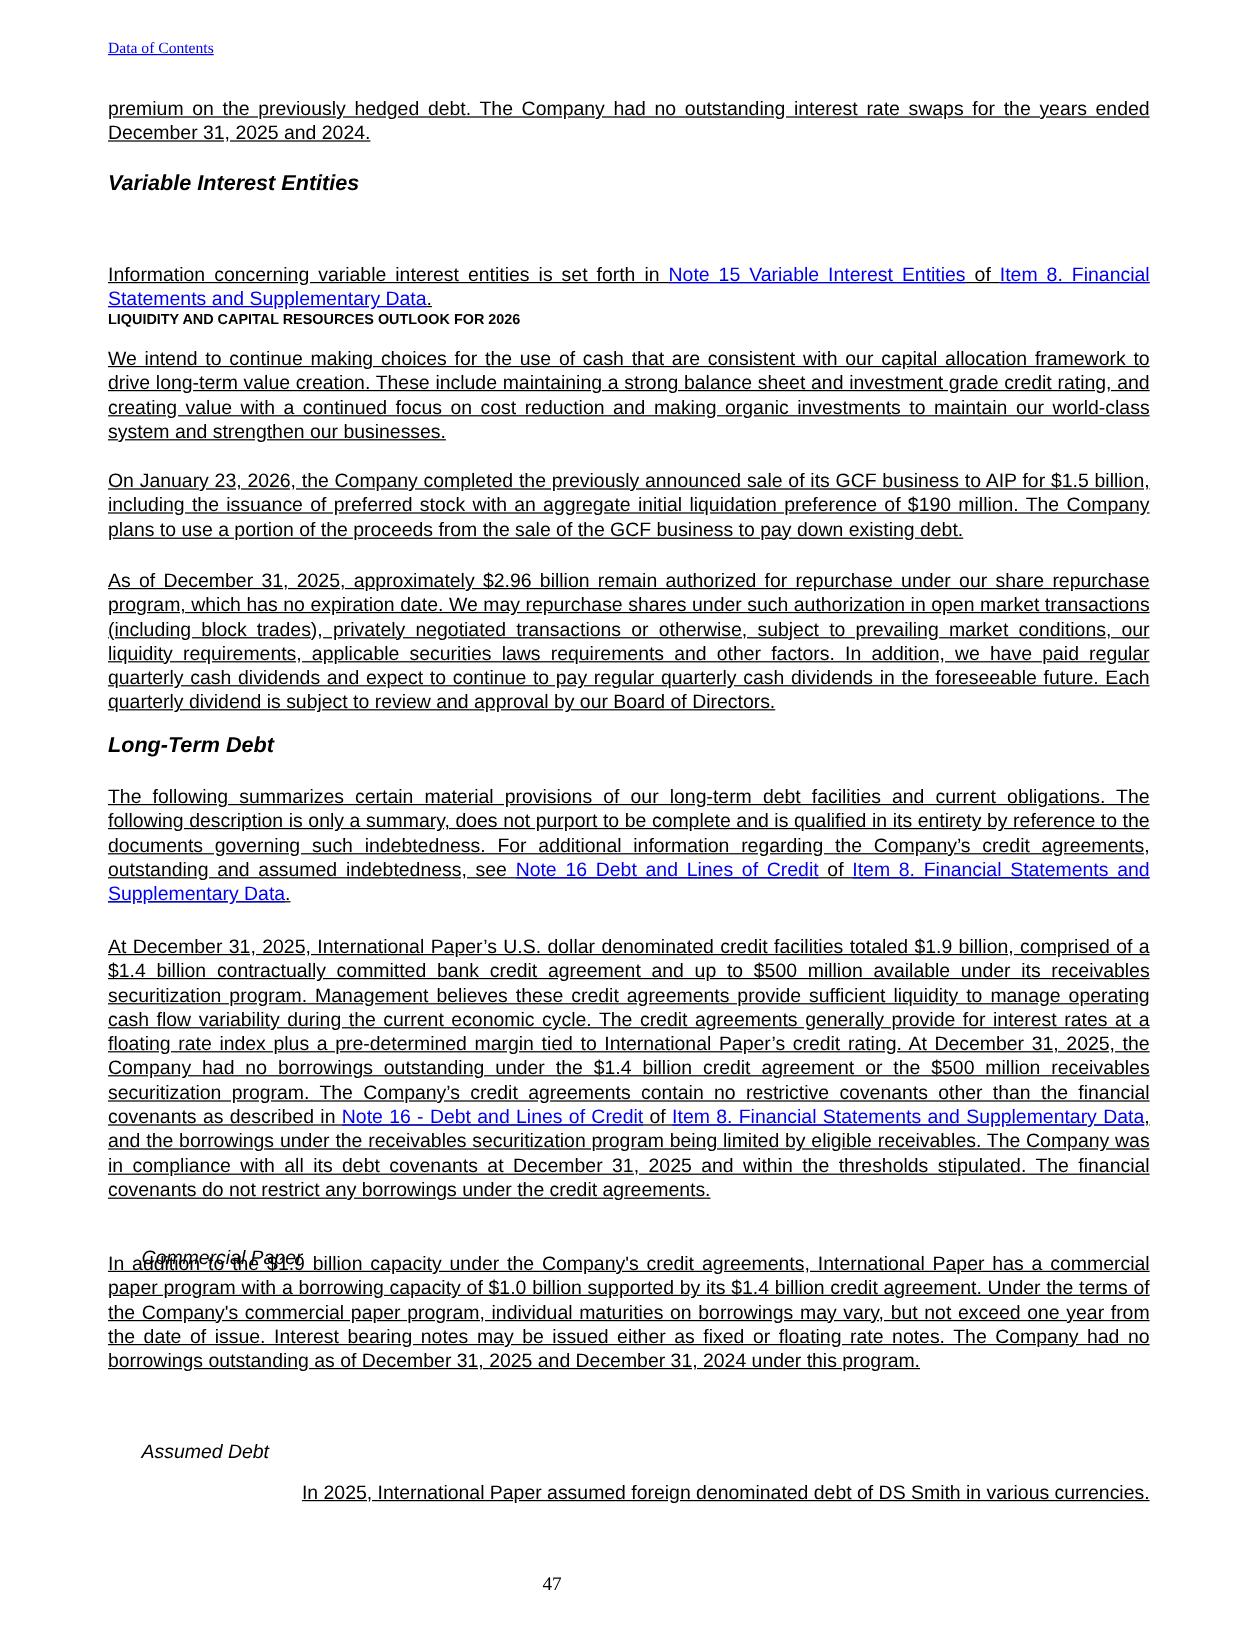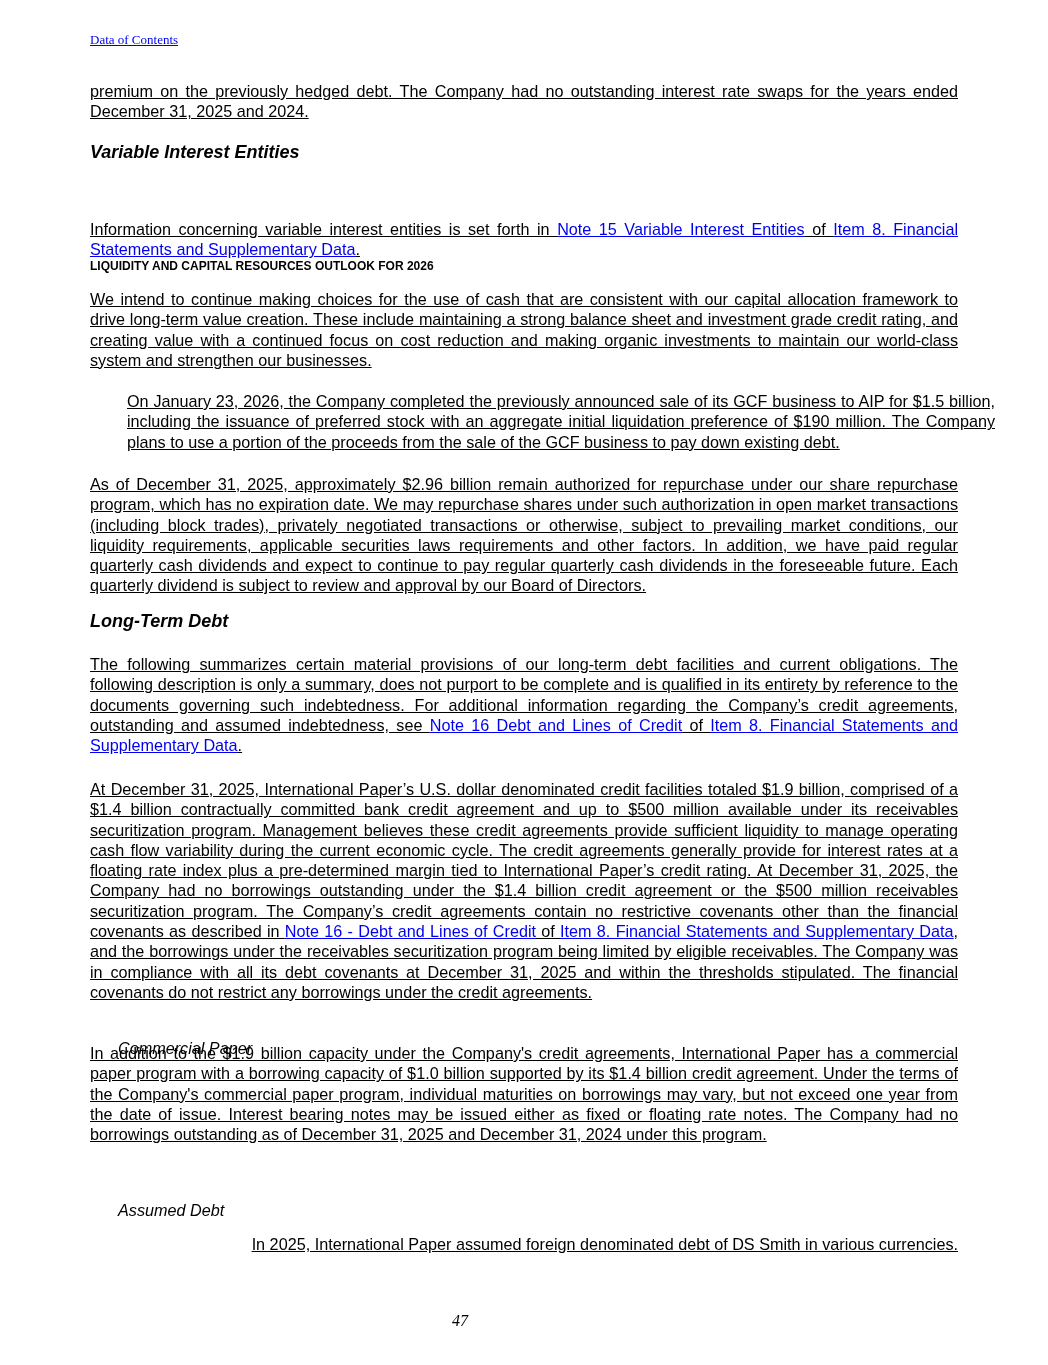--- a/index.html
+++ b/index.html
@@ -4,36 +4,36 @@
 <style>
   html, body { margin: 0; padding: 0; background: #ffffff; }
   body { width: 1048px; height: 1365px; position: relative; overflow: hidden; }
   .page { position: absolute; left: 90px; top: 0; width: 868px; color: #000; }
   .toc { position: absolute; left: 90px; top: 32px; font-family: "Liberation Serif", serif; font-size: 13px; color: #0000ee; text-decoration: underline; cursor: pointer; }
   .p { font-family: "Liberation Sans", sans-serif; font-size: 16.2px; line-height: 20.3px; text-align: justify; margin: 0; position: absolute; left: 0; width: 868px; text-decoration: underline; }
   .h-it { font-family: "Liberation Sans", sans-serif; font-size: 18px; font-weight: bold; font-style: italic; position: absolute; left: 0; margin: 0; }
   .h-caps { font-family: "Liberation Sans", sans-serif; font-size: 12px; font-weight: bold; position: absolute; left: 0; margin: 0; text-align: center; }
   .it { font-family: "Liberation Sans", sans-serif; font-size: 16.2px; font-style: italic; position: absolute; left: 12px; margin: 16px; }
   a.lnk { color: #0000ee; text-decoration: underline; cursor: pointer; }
-  .pgnum { position: absolute; left: 0; width: 920px; top: 1312px; text-align: center; font-family: "Liberation Serif", serif; font-size: 16px; color: #000; font-style: italic; }
+  .pgnum { position: absolute; left: 0; width: 920px; top: 1312px; text-align: center; font-family: "Liberation Serif", serif; font-size: 16px; color: #000; }
 </style>
 </head>
 <body>
 
 <a class="toc">Data of Contents</a>
 
 <div class="page">
   <p class="p" style="top:81px;">premium on the previously hedged debt. The Company had no outstanding interest rate swaps for the years ended December 31, 2025 and 2024.</p>
 
   <h3 class="h-it" style="top:142px;">Variable Interest Entities</h3>
   <p class="p" style="top:184px;margin-top:35px;"><span>Information concerning variable interest entities is set forth in </span><a class="lnk">Note 15 Variable Interest Entities</a><span> of </span><a class="lnk">Item 8. Financial Statements and Supplementary Data</a><span>.</span></p>
 
   <h4 class="h-caps" style="top:259px;">LIQUIDITY AND CAPITAL RESOURCES OUTLOOK FOR 2026</h4>
   <p class="p" style="top:289px;">We intend to continue making choices for the use of cash that are consistent with our capital allocation framework to drive long-term value creation. These include maintaining a strong balance sheet and investment grade credit rating, and creating value with a continued focus on cost reduction and making organic investments to maintain our world-class system and strengthen our businesses.</p>
-  <p class="p" style="top:391px;margin-left:37px;">On January 23, 2026, the Company completed the previously announced sale of its GCF business to AIP for $1.5 billion, including the issuance of preferred stock with an aggregate initial liquidation preference of $190 million. The Company plans to use a portion of the proceeds from the sale of the GCF business to pay down existing debt.</p>
+  <p class="p" style="top:391px;">On January 23, 2026, the Company completed the previously announced sale of its GCF business to AIP for $1.5 billion, including the issuance of preferred stock with an aggregate initial liquidation preference of $190 million. The Company plans to use a portion of the proceeds from the sale of the GCF business to pay down existing debt.</p>
   <p class="p" style="top:474px;">As of December 31, 2025, approximately $2.96 billion remain authorized for repurchase under our share repurchase program, which has no expiration date. We may repurchase shares under such authorization in open market transactions (including block trades), privately negotiated transactions or otherwise, subject to prevailing market conditions, our liquidity requirements, applicable securities laws requirements and other factors. In addition, we have paid regular quarterly cash dividends and expect to continue to pay regular quarterly cash dividends in the foreseeable future. Each quarterly dividend is subject to review and approval by our Board of Directors.</p>
 
   <h3 class="h-it" style="top:611px;">Long-Term Debt</h3>
   <p class="p" style="top:654px;"><span>The following summarizes certain material provisions of our long-term debt facilities and current obligations. The following description is only a summary, does not purport to be complete and is qualified in its entirety by reference to the documents governing such indebtedness. For additional information regarding the Company’s credit agreements, outstanding and assumed indebtedness, see </span><a class="lnk">Note 16 Debt and Lines of Credit</a><span> of </span><a class="lnk">Item 8. Financial Statements and Supplementary Data</a><span>.</span></p>
 
   <p class="p" style="top:779px;"><span>At December 31, 2025, International Paper’s U.S. dollar denominated credit facilities totaled $1.9 billion, comprised of a $1.4 billion contractually committed bank credit agreement and up to $500 million available under its receivables securitization program. Management believes these credit agreements provide sufficient liquidity to manage operating cash flow variability during the current economic cycle. The credit agreements generally provide for interest rates at a floating rate index plus a pre-determined margin tied to International Paper’s credit rating. At December 31, 2025, the Company had no borrowings outstanding under the $1.4 billion credit agreement or the $500 million receivables securitization program. The Company’s credit agreements contain no restrictive covenants other than the financial covenants as described in </span><a class="lnk">Note 16 - Debt and Lines of Credit</a><span> of </span><a class="lnk">Item 8. Financial Statements and Supplementary Data</a><span>, and the borrowings under the receivables securitization program being limited by eligible receivables. The Company was in compliance with all its debt covenants at December 31, 2025 and within the thresholds stipulated. The financial covenants do not restrict any borrowings under the credit agreements.</span></p>
 
   <div class="it" style="top:1023px;">Commercial Paper</div>
   <p class="p" style="top:1043px;">In addition to the $1.9 billion capacity under the Company's credit agreements, International Paper has a commercial paper program with a borrowing capacity of $1.0 billion supported by its $1.4 billion credit agreement. Under the terms of the Company's commercial paper program, individual maturities on borrowings may vary, but not exceed one year from the date of issue. Interest bearing notes may be issued either as fixed or floating rate notes. The Company had no borrowings outstanding as of December 31, 2025 and December 31, 2024 under this program.</p>
 

